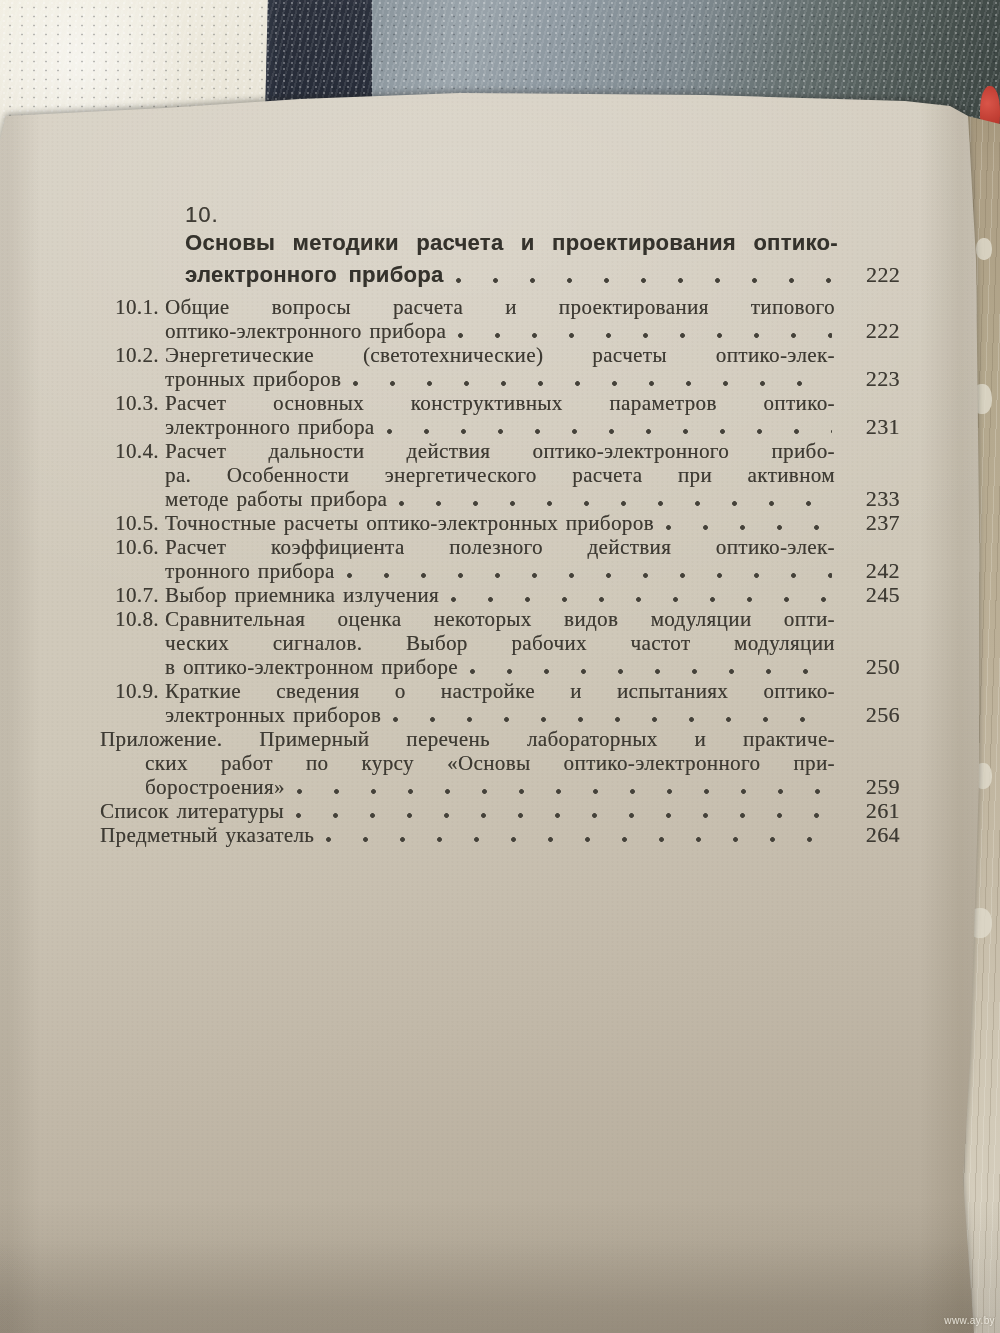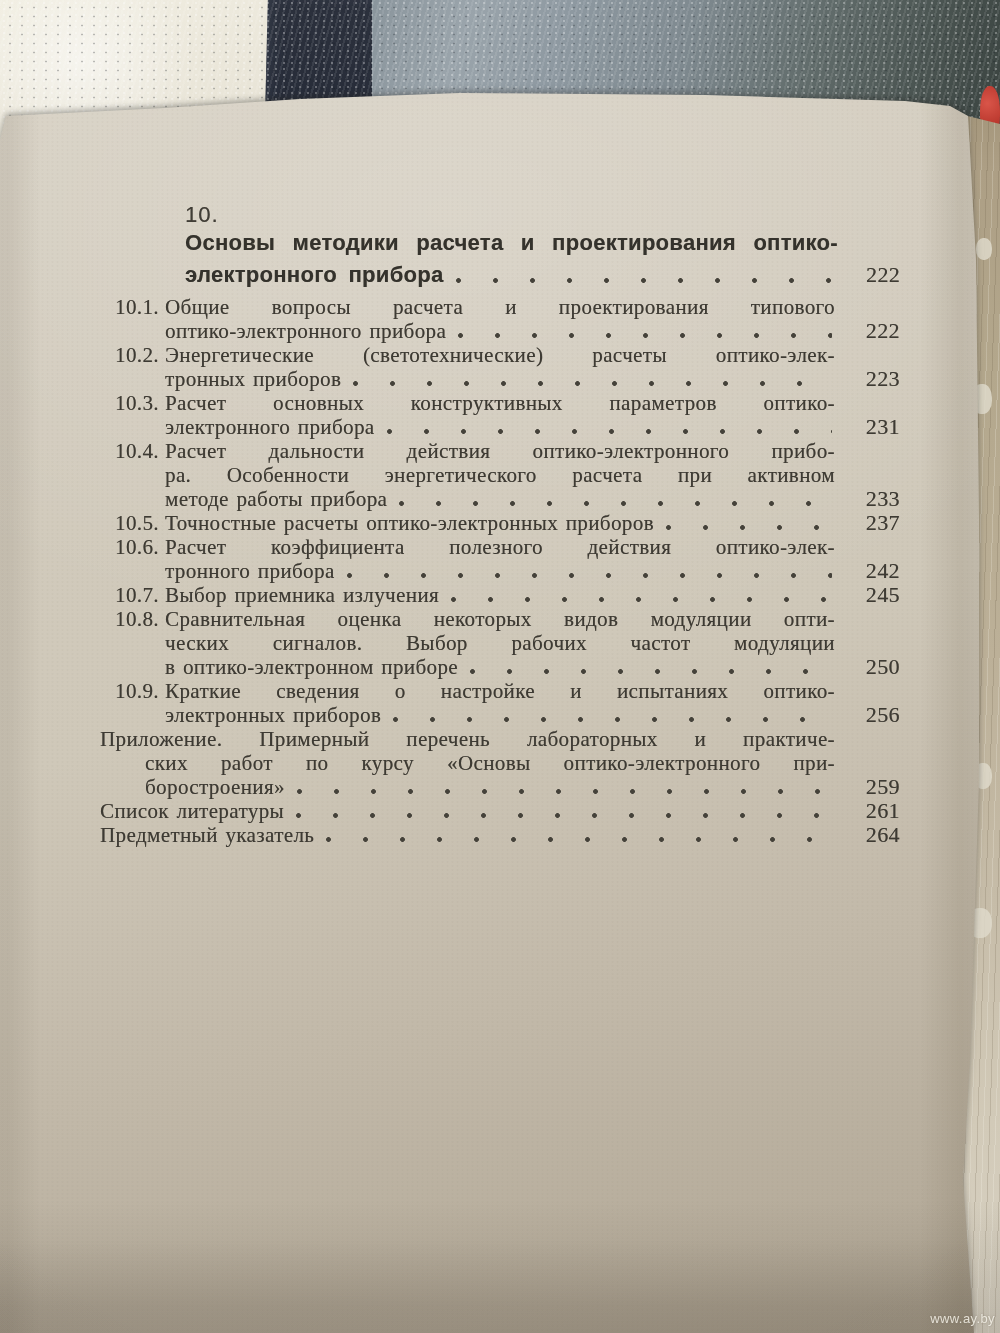--- a/index.html
+++ b/index.html
@@ -106,21 +106,21 @@
   .heading .leader{margin-bottom:7px;}
   .pagenum{flex:none;width:50px;text-align:right;
     font-family:"Liberation Serif",serif;font-weight:400;font-size:22px;color:var(--text-ink);}
   
   .vignette{position:absolute;inset:0;pointer-events:none;
     background:
       radial-gradient(150% 125% at 48% 36%, rgba(0,0,0,0) 55%, rgba(60,54,44,.10) 82%, rgba(48,42,34,.24) 100%),
       linear-gradient(0deg, rgba(66,58,46,.16), rgba(0,0,0,0) 10%);
   }
   .watermark{position:absolute;right:5px;bottom:7px;
-    font-family:"Liberation Sans",sans-serif;font-size:13px;letter-spacing:.4px;
+    font-family:"Liberation Sans",sans-serif;font-size:10px;letter-spacing:.4px;
     color:rgba(255,253,245,.78);text-shadow:0 0 2px rgba(120,110,90,.65);}
 </style>
 </head>
 <body>
 
 <div class="scene">
 
   <div class="carpet">
     <div class="carpet-left"></div>
     <div class="carpet-stripe"></div>

